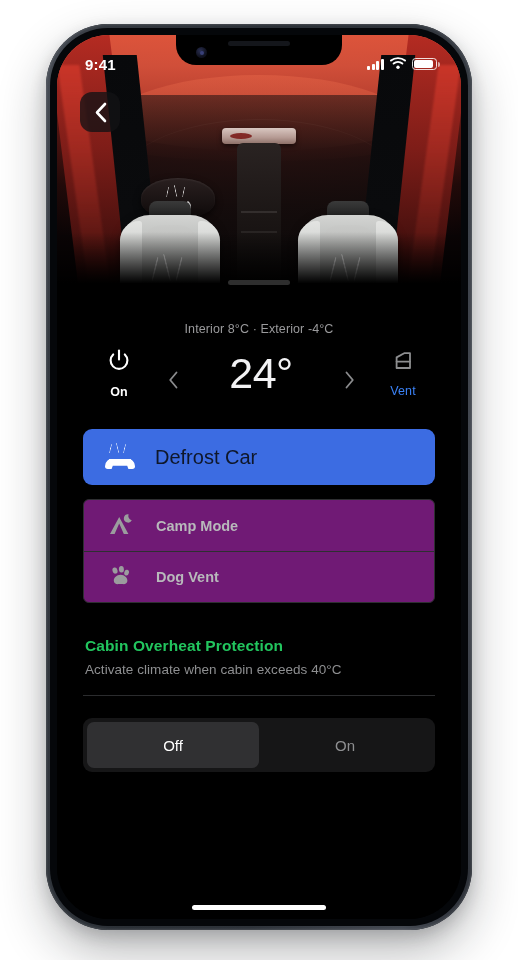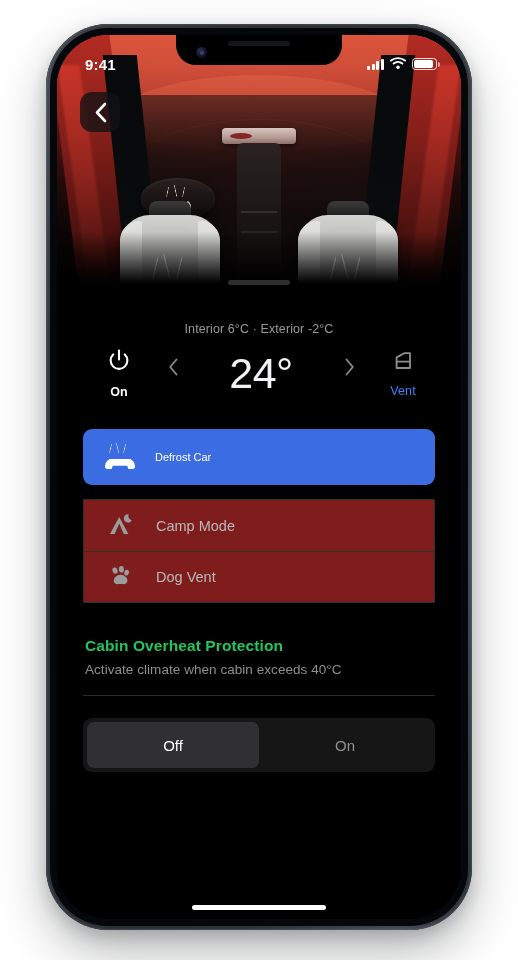--- a/index.html
+++ b/index.html
@@ -227,50 +227,51 @@
 
   .climate-row{
     display:flex; align-items:center; justify-content:space-between;
     padding:12px 26px 0 30px;
   }
   .cl-side{ width:64px; display:flex; flex-direction:column; align-items:center; gap:7px; }
   .cl-side .lbl{ font-size:12.5px; letter-spacing:.1px; }
   .cl-side.on .lbl{ color:#fff; font-weight:bold; }
   .cl-side.vent .lbl{ color:#3b82f6; }
 
-  .stepper{ display:flex; align-items:flex-start; gap:30px; }
+  .stepper{ display:flex; align-items:flex-end; gap:30px; }
   .chev{ width:20px; height:30px; display:flex; align-items:center; justify-content:center; }
   .tempval{
     color:#f2f2f4; font-size:43px; font-weight:300; letter-spacing:-.5px;
     min-width:96px; text-align:center; line-height:1;
   }
 
   
   .defrost{
     margin:30px 26px 0 26px; height:56px; border-radius:9px;
     background:#3c6ce2; display:flex; align-items:center; padding:0 22px; gap:20px;
   }
-  .defrost .lbl{ color:#ffffff; font-size:11px; }
+  .defrost .lbl{ color:#0f172a; font-size:20px; }
 
   .car-ico{ position:relative; width:30px; height:28px; }
   .car-ico .cw{ position:absolute; left:4px; top:0; width:22px; height:10px; }
   .car-ico .cw i{ --c:#fff; }
   .car-ico .cw i:nth-child(1){ left:1px;  height:9px;  border-left-width:1.9px; transform:skewX(-9deg) rotate(5deg);}
   .car-ico .cw i:nth-child(2){ left:8px;  height:10px; border-left-width:1.9px; transform:skewX(9deg) rotate(-5deg);}
   .car-ico .cw i:nth-child(3){ left:15px; height:9px;  border-left-width:1.9px; transform:skewX(-9deg) rotate(5deg);}
   .car-ico .body{
     position:absolute; left:0; bottom:2px; width:30px; height:11px;
     background:#fff; border-radius:9px 9px 3px 3px;
     clip-path:polygon(0 40%, 14% 8%, 86% 8%, 100% 40%, 100% 100%, 78% 100%, 74% 70%, 26% 70%, 22% 100%, 0 100%);
   }
 
   
   .modecard{
-    margin:14px 26px 0 26px; border:1px solid #2e2f31; border-radius:1px; overflow:hidden;
-    background:#7f1d1d;
+    margin:14px 26px 0 26px; border:1px solid #2e2f31; border-radius:6px; overflow:hidden;
+    background:#701a75;
+    font-weight:bold;
   }
   .mode{
     display:flex; align-items:center; gap:20px; height:51px; padding:0 22px;
   }
   .mode + .mode{ border-top:1px solid #2e2f31; }
   .mode .lbl{ color:#b8b9bb; font-size:14.5px; }
   .mode-ico{ width:30px; height:28px; position:relative; }
 
   
   .oh{ padding:34px 26px 0 28px; }
@@ -401,21 +402,21 @@
           </svg>
         </span>
         <div class="batt">
             <span></span>
           </div>
       </div>
     </div>
 
     <div class="content">
 
-      <div class="temps">Interior 6°C · Exterior -2°C</div>
+      <div class="temps">Interior 8°C · Exterior -4°C</div>
 
       <div class="climate-row">
 
         <div class="cl-side on">
           <span>
             <svg width="26" height="26" viewBox="0 0 26 26" fill="none">
               <path d="M7.2 6.4a8.4 8.4 0 1 0 11.6 0" stroke="#fff" stroke-width="2.1" stroke-linecap="round"></path>
               <path d="M13 2.6V11.4" stroke="#fff" stroke-width="2.1" stroke-linecap="round"></path>
             </svg>
           </span>

